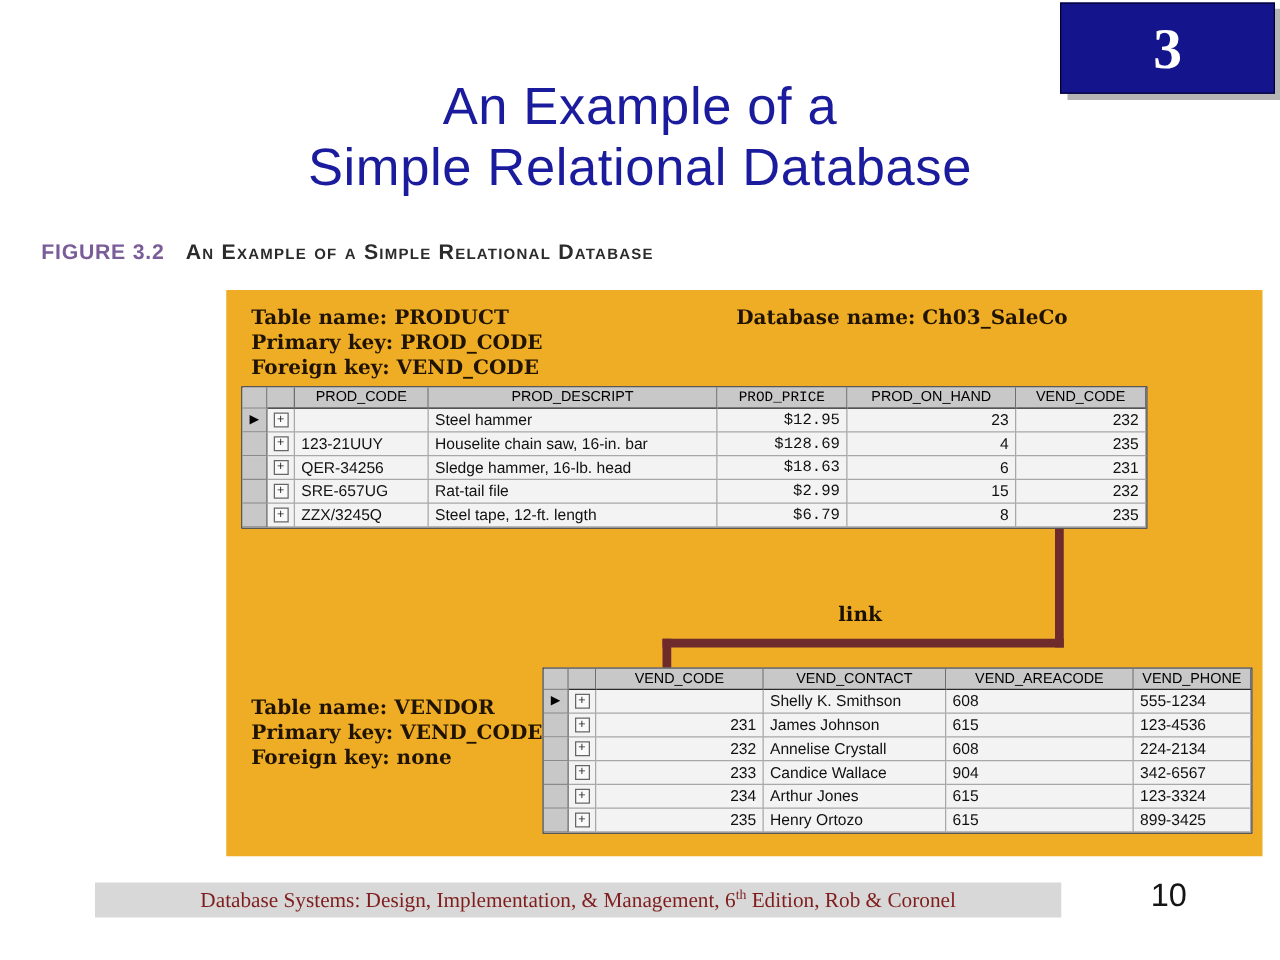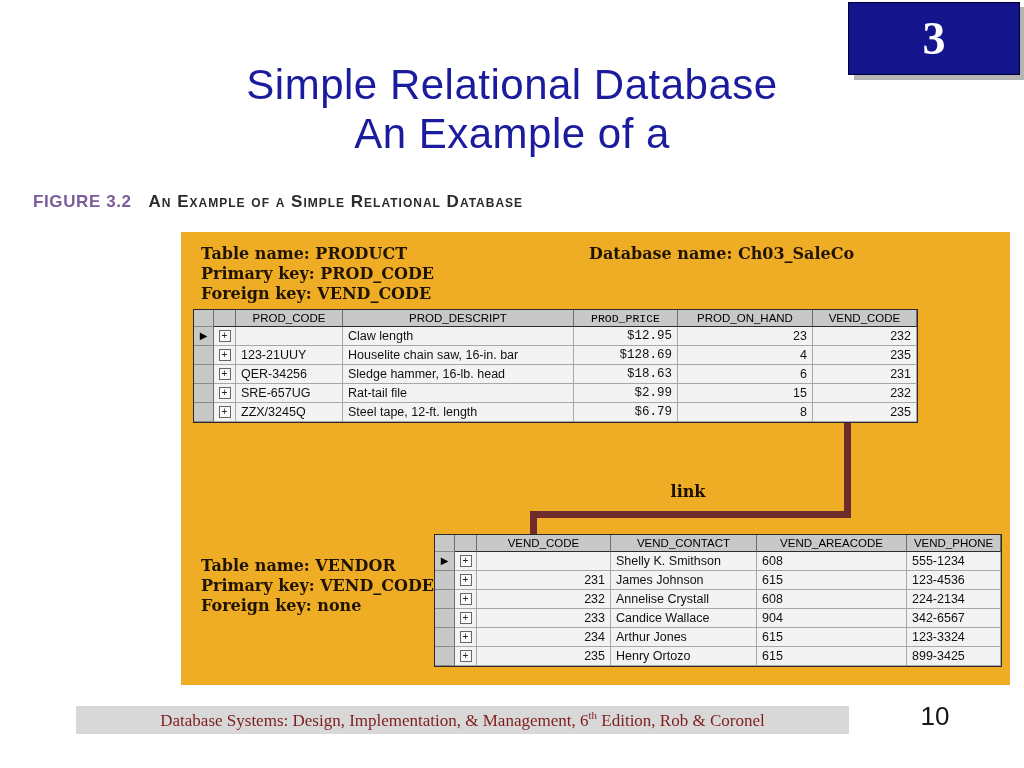--- a/index.html
+++ b/index.html
@@ -111,22 +111,22 @@
 </head>
 <body>
 
 <div class="slide">
 
   <div class="chapter-box">
     <span class="num">3</span>
   </div>
 
   <div class="slide-title">
+    <div>An Example of a</div>
     <div>Simple Relational Database</div>
-    <div>An Example of a</div>
   </div>
 
   <div class="figure-heading">
     <span class="figure-label">FIGURE 3.2</span>
     <span class="figure-caption">An Example of a Simple Relational Database</span>
   </div>
 
   <div class="figure-canvas">
 
     <div class="info-block info-product">
@@ -156,21 +156,21 @@
   <div class="trow">
     <div class="cell sel p-sel">
               <span class="arrow">▶</span>
             </div>
     <div class="cell plus p-plus">
               <span class="plusbox">+</span>
             </div>
     <div class="cell p-code">
               <span class="hl">001278-AB</span>
             </div>
-    <div class="cell p-desc">Claw length</div>
+    <div class="cell p-desc">Steel hammer</div>
     <div class="cell num p-price">$12.95</div>
     <div class="cell num p-hand">23</div>
     <div class="cell num p-vend">232</div>
   </div>
 
   <div class="trow">
     <div class="cell sel p-sel">
               <span class="arrow"></span>
             </div>
     <div class="cell plus p-plus">

